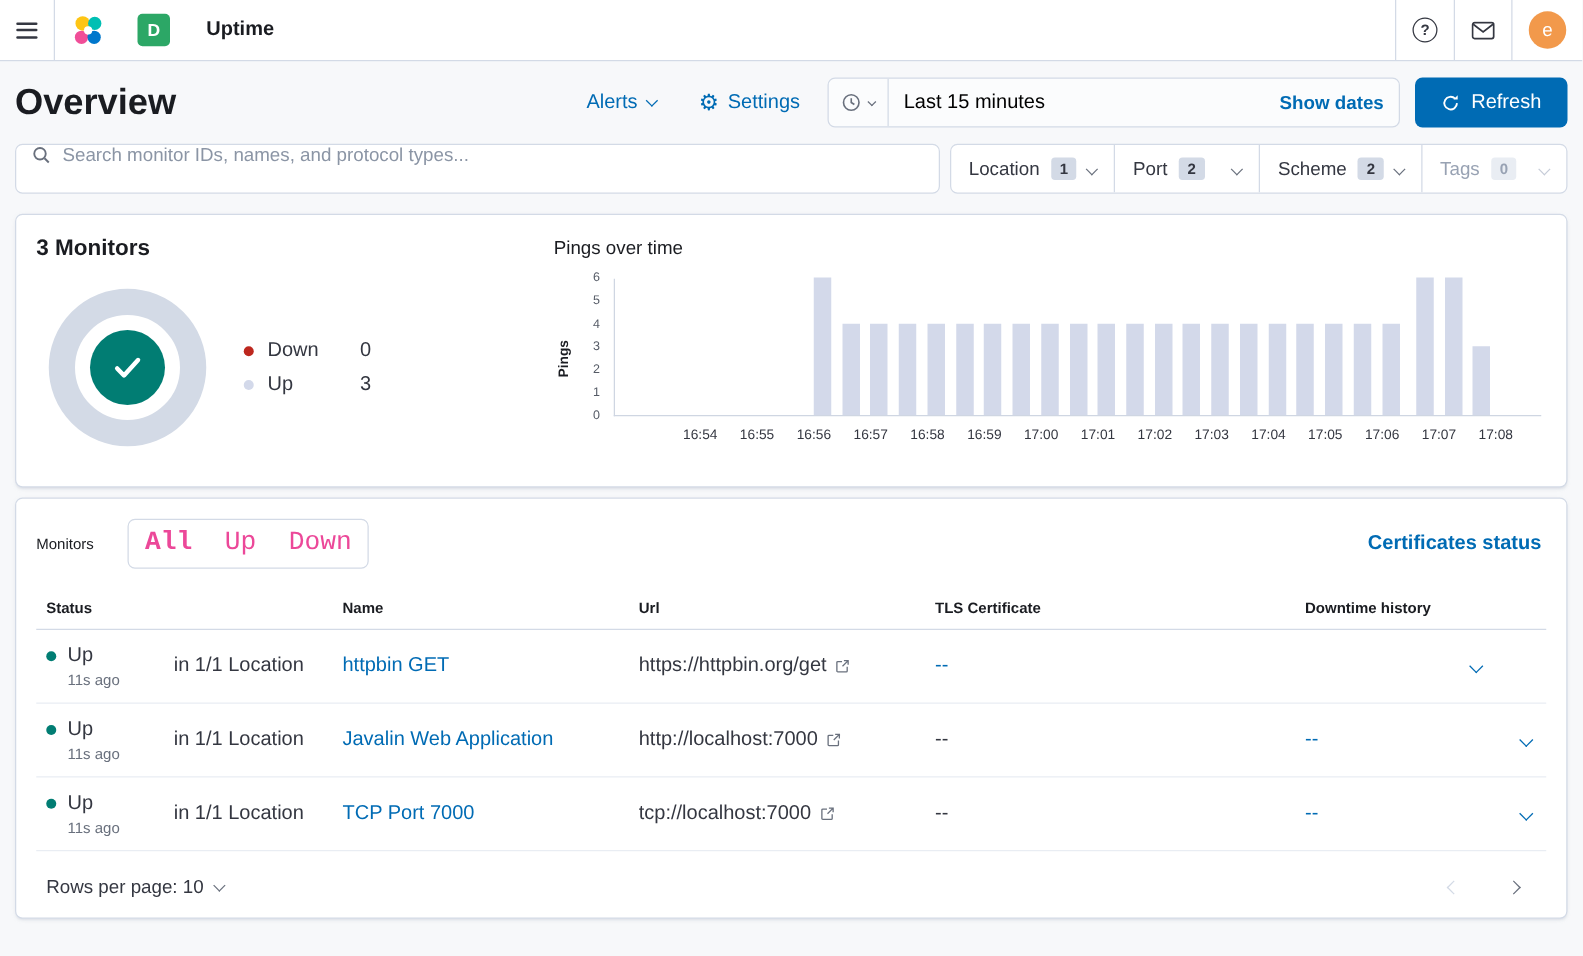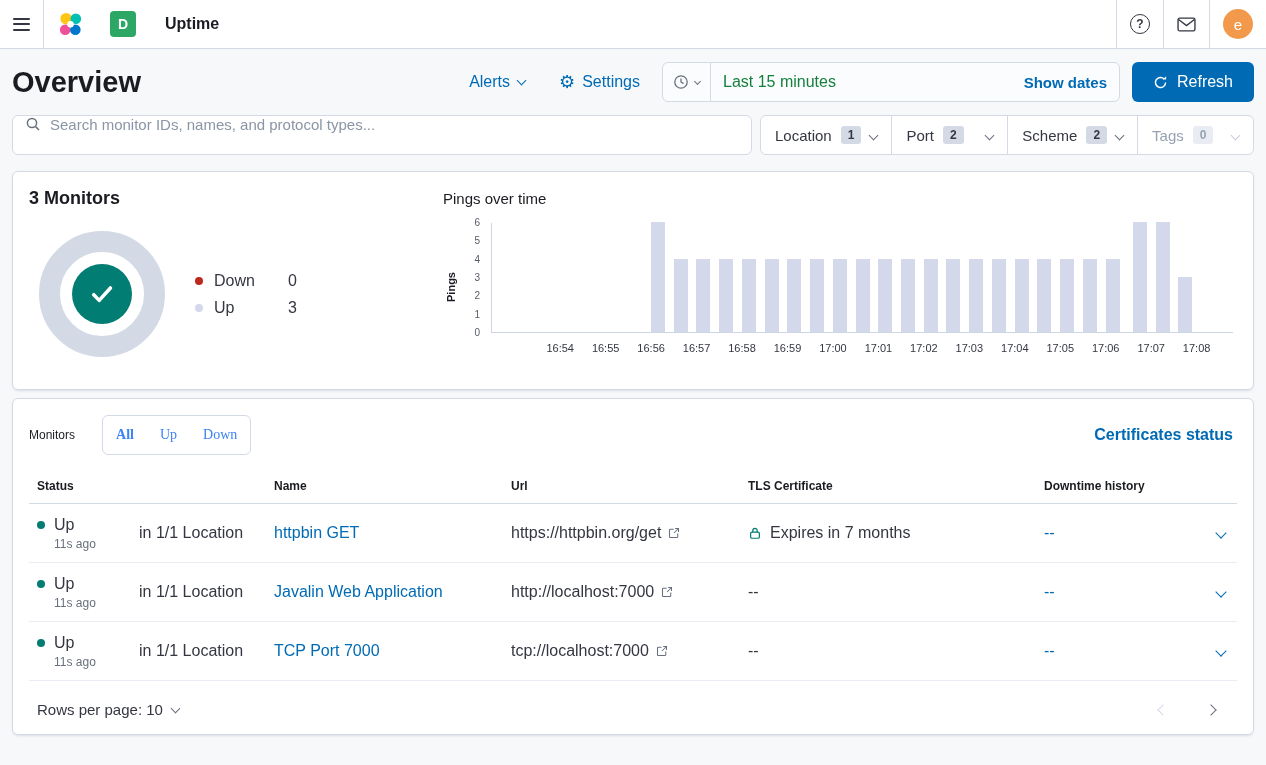--- a/index.html
+++ b/index.html
@@ -30,21 +30,21 @@
   .page{padding:0 12px}
   .header-row{display:flex;align-items:center;padding:13px 0}
   .page-title{font-size:29px;font-weight:600;color:#1a1c21}
   .spacer{flex:1}
   .link-btn{color:#006bb4;font-size:16px;font-weight:500;display:flex;align-items:center;gap:8px;cursor:pointer;margin-left:34px;white-space:nowrap}
   .link-btn .chev{margin-top:-3px}
   .gear{font-size:18px;line-height:1;margin-right:-1px}
   .datepicker{margin-left:22px;width:458px;height:40px;background:#fbfcfd;border:1px solid #d3dae6;border-radius:6px;display:flex;align-items:center;overflow:hidden}
   .dp-quick{display:flex;align-items:center;gap:6px;padding:0 10px;height:100%;border-right:1px solid #d3dae6;cursor:pointer;color:#69707d}
   .dp-quick .chev{margin-top:-2px}
-  .dp-value{flex:1;padding:0 12px;color:#15803d;cursor:pointer;white-space:nowrap}
+  .dp-value{flex:1;padding:0 12px;color:#000000;cursor:pointer;white-space:nowrap}
   .dp-showdates{color:#006bb4;font-weight:600;font-size:15px;padding:0 12px;cursor:pointer;white-space:nowrap}
   .refresh-btn{margin-left:12px;height:40px;min-width:122px;background:#006bb4;color:#fff;border:none;border-radius:6px;font-size:16px;font-weight:500;display:flex;align-items:center;justify-content:center;gap:9px;cursor:pointer;font-family:inherit}
 
   
   .filter-row{display:flex;gap:8px;margin-bottom:16px}
   .search-box{flex:1;height:40px;background:#fff;border:1px solid #d3dae6;border-radius:6px;display:flex;align-items:flex-start;padding:0 12px;gap:9px}
   .search-box input{border:none;outline:none;flex:1;font-size:15px;font-family:inherit;color:#343741;background:transparent}
   .search-box input::placeholder{color:#8b95a5}
   .filter-group{width:494px;background:#fff;border:1px solid #d3dae6;border-radius:6px;display:flex;height:40px;overflow:hidden}
   .filter-pill{flex:1;display:flex;align-items:center;padding:0 14px;gap:9px;border-right:1px solid #d3dae6;cursor:pointer;font-size:15px;color:#343741}
@@ -86,21 +86,21 @@
   .plot{position:relative;flex:1;height:110px;border-left:1px solid #cfd6e2;border-bottom:1px solid #cfd6e2;margin-bottom:30px}
   .bar{position:absolute;bottom:0;width:14px;transform:translateX(-50%)}
   .xlabels{position:absolute;top:100%;left:0;right:0}
   .xlabel{position:absolute;top:10px;transform:translateX(-50%);font-size:11px;color:#343741;white-space:nowrap}
 
   
   .panel2{padding:16px 16px 14px}
   .monitors-header{display:flex;align-items:center}
   .monitors-header h2{font-size:12px;font-weight:400;color:#1a1c21}
   .btn-group{display:flex;border:1px solid #d3dae6;border-radius:6px;margin-left:27px;overflow:hidden;background:#fff}
-  .bg-btn{padding:0 13px;height:38px;line-height:36px;font-size:14px;color:#3b82f6;cursor:pointer;background:none;border:none;font-family:Liberation Serif, serif}
+  .bg-btn{padding:0 13px;height:38px;line-height:36px;font-size:21px;color:#ec4899;cursor:pointer;background:none;border:none;font-family:Liberation Mono, monospace}
   .bg-btn.active{font-weight:700}
   .cert-link{color:#006bb4;font-size:16px;font-weight:600;cursor:pointer;padding-right:4px;text-decoration:none}
 
   .mtable{margin-top:18px}
   .mt-header,.mt-row{display:grid;grid-template-columns:245px 237px 237px 296px 1fr 40px;align-items:center}
   .mt-header{font-size:12px;font-weight:700;color:#1a1c21;padding:6px 0 10px;border-bottom:1px solid #d3dae6}
   .mt-header .hcell:first-child{padding-left:8px}
   .mt-row{min-height:59px;border-bottom:1px solid #e9edf3;font-size:16px}
   .cell-status{display:flex;align-items:center;padding-left:8px}
   .status-block{width:102px}
@@ -352,27 +352,20 @@
           <div>in 1/1 Location</div>
         </div>
         <div class="cell-name"><a>httpbin GET</a></div>
         <div class="cell-url">
           <span>https://httpbin.org/get</span>
           <svg width="12" height="12" viewBox="0 0 16 16" fill="none" stroke="#69707d" stroke-width="1.4">
             <path d="M13 8.5V13a1 1 0 0 1-1 1H3a1 1 0 0 1-1-1V4a1 1 0 0 1 1-1h4.5"></path>
             <path d="M9.5 2H14v4.5M14 2 8 8"></path>
           </svg>
         </div>
-        <div class="cell-tls">
-          <svg width="14" height="14" viewBox="0 0 16 16" fill="none" stroke="#017d73" stroke-width="1.4">
-            <rect x="3" y="7" width="10" height="7" rx="1.5"></rect>
-            <path d="M5.5 7V5.2a2.5 2.5 0 0 1 5 0V7"></path>
-          </svg>
-          <span>Expires in 7 months</span>
-        </div>
         <div class="cell-downtime">--</div>
         <div class="cell-expand">
             <span class="chev chev-down"></span>
           </div>
       </div>
 
       <div class="mt-row">
         <div class="cell-status">
           <div class="status-block">
             <div class="status-line">

